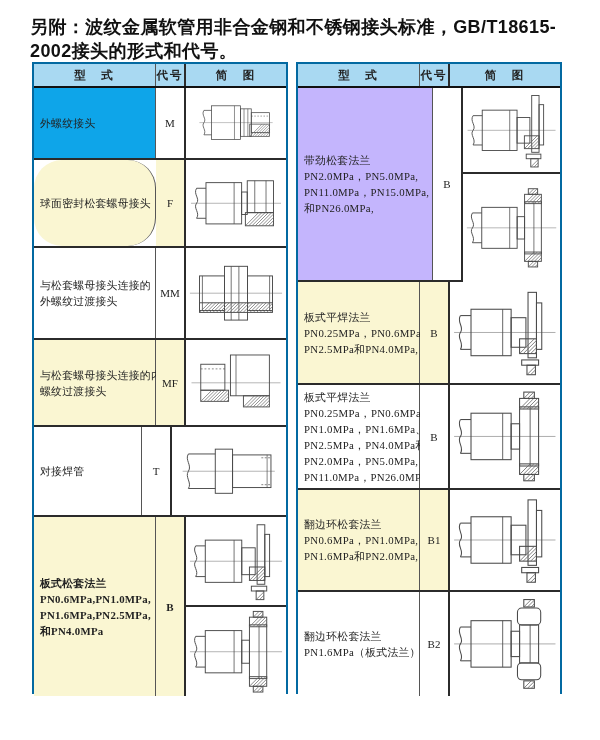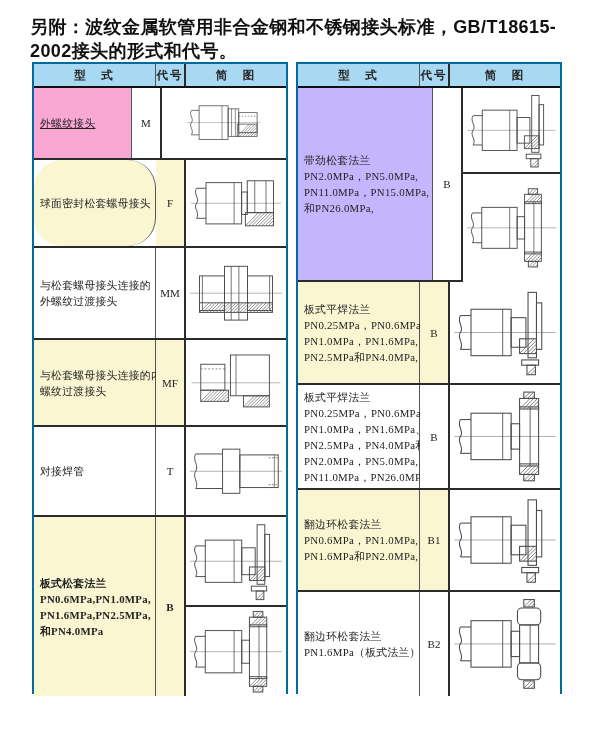--- a/index.html
+++ b/index.html
@@ -55,21 +55,21 @@
 
 <div class="caption">另附：波纹金属软管用非合金钢和不锈钢接头标准，GB/T18615-2002接头的形式和代号。</div>
 
 <div id="table-left" class="ftable" style="--hdrbg: #a9d9f2;">
     <div class="hrow" style="height: 24px;">
       <div class="hcell" style="width: 122px; flex: 0 0 auto; border-right: 1px solid rgb(85, 85, 85);">型　式</div>
       <div class="hcell" style="width: 30px; flex: 0 0 auto; border-right: 2px solid rgb(43, 43, 43);">代号</div>
       <div class="hcell" style="flex: 1 1 auto; border-right: none;">简　图</div>
     </div>
     <div class="brow" style="height: 72px;">
-      <div class="tcell" style="width: 98px; flex: 0 0 auto; background: #f9a8d4; text-decoration: underline;">
+      <div class="tcell" style="width: 122px; flex: 0 0 auto; background: #0ea5e9;">
         <div class="tline">外螺纹接头</div>
       </div>
       <div class="ccell" style="width: 30px; flex: 0 0 auto; background: rgb(255, 255, 255);">M</div>
       <div class="dcol">
         <div class="dcell">
           <svg viewBox="0 0 100 88" preserveAspectRatio="xMidYMid meet">
             <line x1="2" y1="44" x2="98" y2="44" stroke="#909090" stroke-width="0.7"></line>
             <line x1="18" y1="28" x2="8" y2="28" stroke="#4a4a4a" stroke-width="1"></line>
             <line x1="18" y1="60" x2="8" y2="60" stroke="#4a4a4a" stroke-width="1"></line>
             <path d="M8,28 C4,34 12,39 8,44 C4,49 12,54 8,60" fill="none" stroke="#4a4a4a" stroke-width="1"></path>
@@ -201,21 +201,21 @@
             <line x1="68.5" y1="70" x2="80.5" y2="58" stroke="#6a6a6a" stroke-width="0.8"></line>
             <line x1="72" y1="70" x2="84" y2="58" stroke="#6a6a6a" stroke-width="0.8"></line>
             <line x1="75.5" y1="70" x2="86" y2="59.5" stroke="#6a6a6a" stroke-width="0.8"></line>
             <line x1="79" y1="70" x2="86" y2="63" stroke="#6a6a6a" stroke-width="0.8"></line>
             <line x1="82.5" y1="70" x2="86" y2="66.5" stroke="#6a6a6a" stroke-width="0.8"></line>
           </svg>
         </div>
       </div>
     </div>
     <div class="brow" style="height: 90px;">
-      <div class="tcell" style="width: 122px; flex: 0 0 auto; background: rgb(255, 255, 255);">
+      <div class="tcell" style="width: 108px; flex: 0 0 auto; background: rgb(255, 255, 255);">
         <div class="tline">对接焊管</div>
       </div>
       <div class="ccell" style="width: 30px; flex: 0 0 auto; background: rgb(255, 255, 255);">T</div>
       <div class="dcol">
         <div class="dcell">
           <svg viewBox="0 0 100 88" preserveAspectRatio="xMidYMid meet">
             <line x1="2" y1="44" x2="98" y2="44" stroke="#909090" stroke-width="0.7"></line>
             <line x1="8" y1="26" x2="36" y2="26" stroke="#4a4a4a" stroke-width="1"></line>
             <line x1="8" y1="62" x2="36" y2="62" stroke="#4a4a4a" stroke-width="1"></line>
             <path d="M8,26 C4,32 12,38 8,44 C4,50 12,56 8,62" fill="none" stroke="#4a4a4a" stroke-width="1"></path>
@@ -372,21 +372,20 @@
             <line x1="71.5" y1="86" x2="77.5" y2="80" stroke="#6a6a6a" stroke-width="0.8"></line>
             <line x1="75" y1="86" x2="78" y2="83" stroke="#6a6a6a" stroke-width="0.8"></line>
           </svg>
         </div>
       </div>
     </div>
     <div class="brow" style="height: 103px;">
       <div class="tcell" style="width: 122px; flex: 0 0 auto; background: rgb(250, 246, 210);">
         <div class="tline">板式平焊法兰</div>
         <div class="tline">PN0.25MPa，PN0.6MPa,</div>
-        <div class="tline">PN1.0MPa，PN1.6MPa,</div>
         <div class="tline">PN2.5MPa和PN4.0MPa,</div>
       </div>
       <div class="ccell" style="width: 30px; flex: 0 0 auto; background: rgb(250, 246, 210);">B</div>
       <div class="dcol">
         <div class="dcell">
           <svg viewBox="0 0 100 88" preserveAspectRatio="xMidYMid meet">
             <line x1="2" y1="44" x2="98" y2="44" stroke="#909090" stroke-width="0.7"></line>
             <line x1="18" y1="28" x2="8" y2="28" stroke="#4a4a4a" stroke-width="1"></line>
             <line x1="18" y1="60" x2="8" y2="60" stroke="#4a4a4a" stroke-width="1"></line>
             <path d="M8,28 C4,34 12,39 8,44 C4,49 12,54 8,60" fill="none" stroke="#4a4a4a" stroke-width="1"></path>

